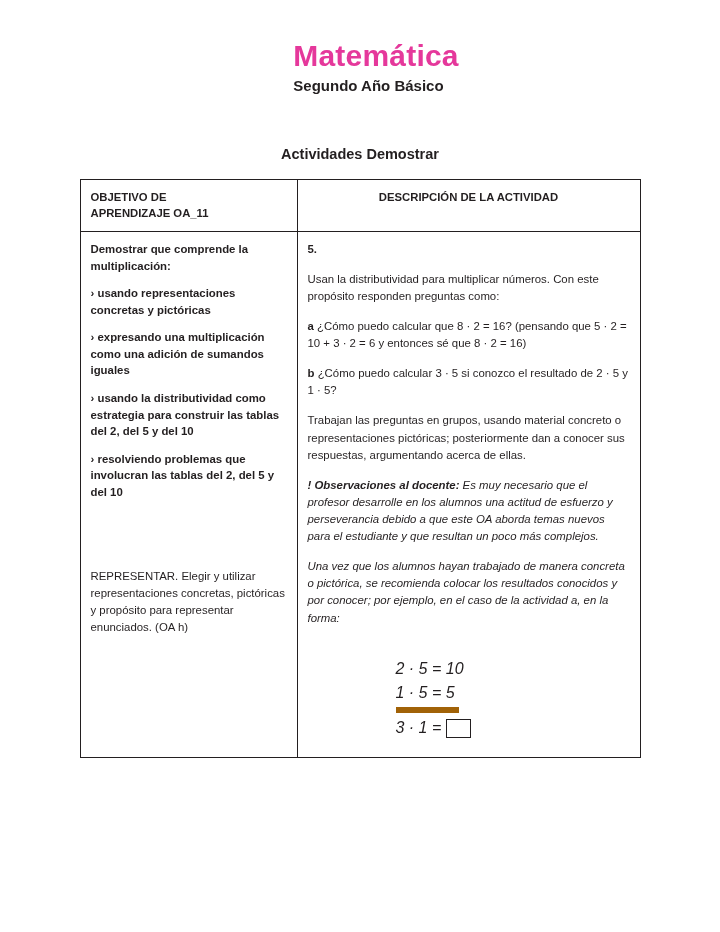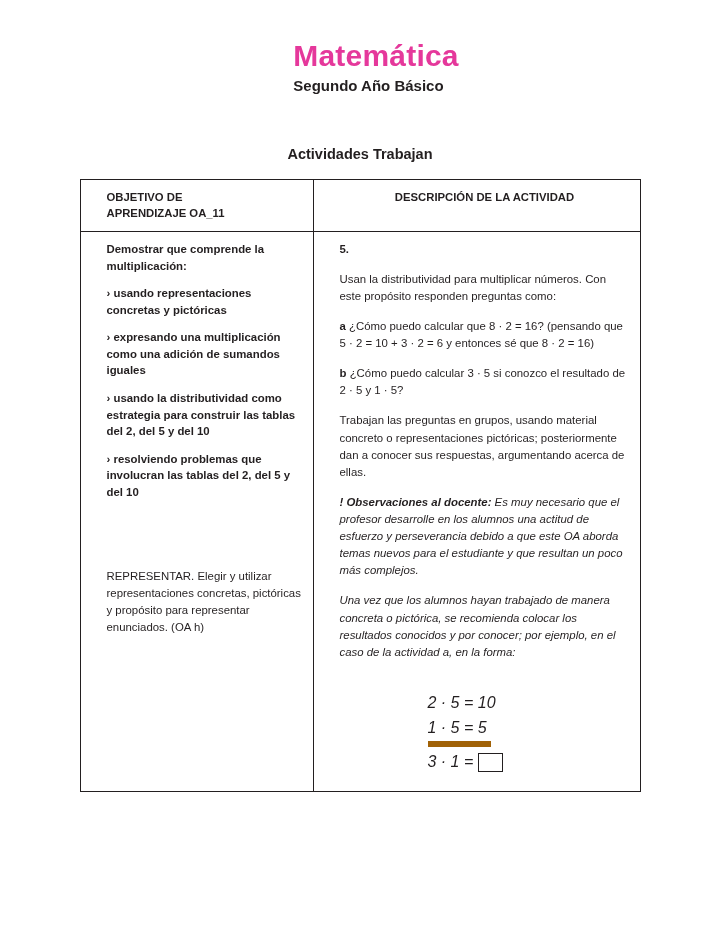--- a/index.html
+++ b/index.html
@@ -68,21 +68,21 @@
     width: 561px;
   }
   table.main {
     border-collapse: collapse;
     width: 100%;
     table-layout: fixed;
   }
   table.main td, table.main th {
     border: 1px solid #231f20;
     vertical-align: top;
-    padding: 9px 10px 10px 26px;
+    padding: 9px 10px 10px 10px;
     font-size: 11.3px;
     line-height: 1.45;
   }
   th.col-oa {
     width: 196px;
     text-align: left;
     font-weight: bold;
     font-size: 11.5px;
     line-height: 1.5;
     padding: 9px 10px 14px 10px;
@@ -175,21 +175,21 @@
 
 <div class="page">
 
   <div class="header">
     <div class="header-left">
       <div class="subject-title">Matemática</div>
       <div class="subject-sub">Segundo Año Básico</div>
     </div>
   </div>
 
-  <div class="section-title">Actividades Trabajan</div>
+  <div class="section-title">Actividades Demostrar</div>
 
   <div class="table-wrap">
     <table class="main">
       <tbody>
           <tr>
         <th class="col-oa">
           <div>OBJETIVO DE</div>
           <div>APRENDIZAJE OA_11</div>
         </th>
         <th class="col-desc">DESCRIPCIÓN DE LA ACTIVIDAD</th>

